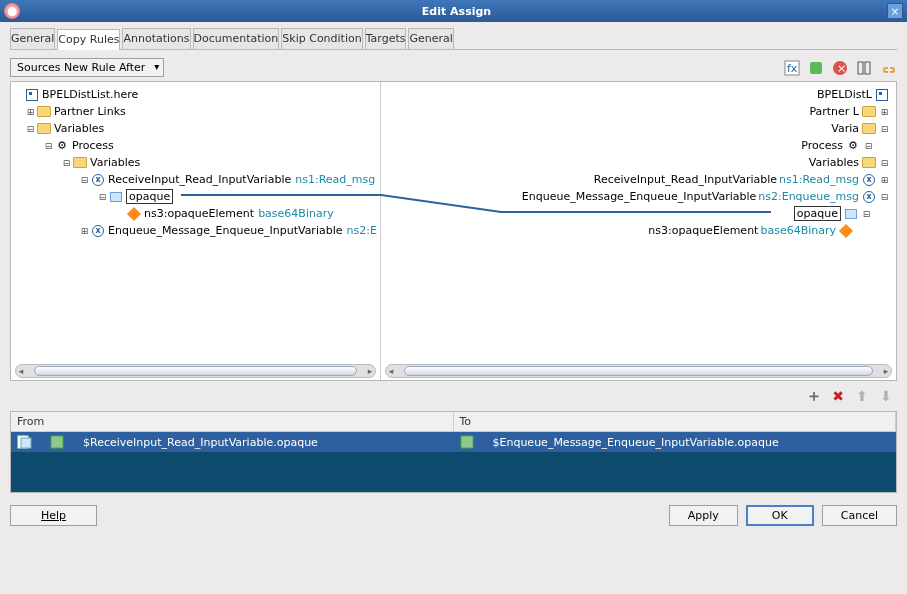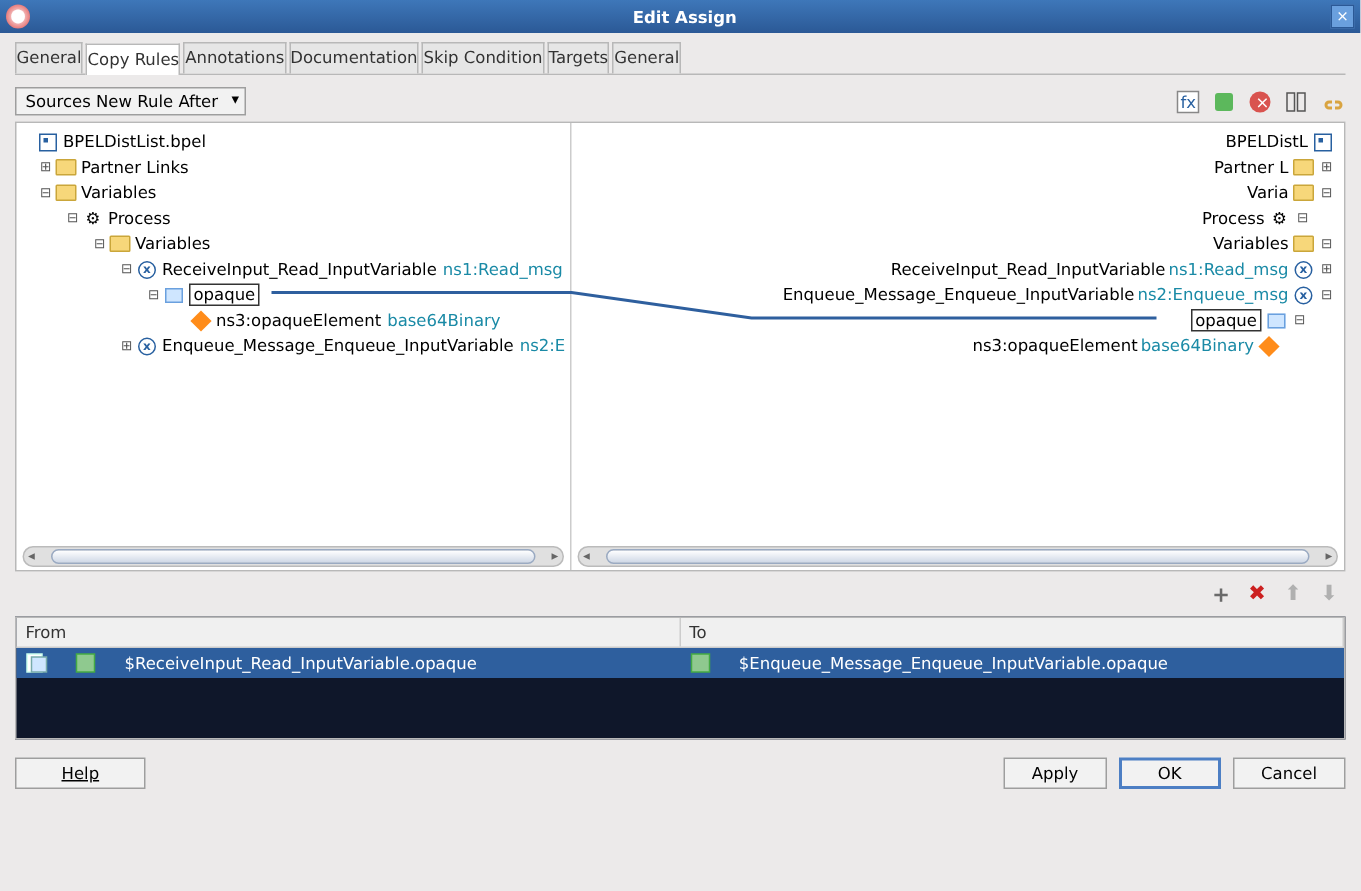--- a/index.html
+++ b/index.html
@@ -41,21 +41,21 @@
   .hscroll { position:absolute; bottom:2px; left:4px; right:4px; height:14px; background:#e0e0e0;border:1px solid #bbb;border-radius:8px;display:flex;align-items:center; }
   .hscroll .thumb { height:10px;background:linear-gradient(#fff,#cfd8e6);border:1px solid #9aaac2;border-radius:6px;margin:0 8px;flex:1; }
   .hscroll .arr { width:10px;text-align:center;color:#666;font-size:9px; }
   .mid .arrdn { position:absolute;bottom:2px;left:0;right:0;text-align:center;color:#5a8ed0;font-size:10px; }
   .rule-toolbar { display:flex;justify-content:flex-end;gap:6px;padding:6px 2px; }
   .rtbtn { width:18px;height:18px;display:inline-flex;align-items:center;justify-content:center;cursor:pointer; }
   .plus  { color:#6a6a6a;font-size:16px;font-weight:bold; }
   .xred  { color:#cc2020;font-size:14px;font-weight:bold; }
   .arrup { color:#b0b0b0;font-size:14px; }
   .arrdngrey { color:#b0b0b0;font-size:14px; }
-  .copytable { border:1px solid #b8b8b8; background:#0f172a; height:82px; }
+  .copytable { border:1px solid #b8b8b8; background:#0c4a6e; height:82px; }
   .cthead { display:flex; background:#f0f0f0; border-bottom:1px solid #ccc; }
   .cthead div { flex:1; padding:3px 6px; border-right:1px solid #ccc; font-weight:normal; color:#333; }
   .ctrow { display:flex; background:#2e5f9e; color:#fff; }
   .ctrow div { flex:1; padding:3px 6px; display:flex; align-items:center; gap:17px; }
   .ctrow .cellico { display:inline-block;width:16px;height:14px; }
   .buttons-row { display:flex; align-items:center; padding-top:12px; }
   .helpbtn { border:1px solid #9e9e9e;background:#f2f2f2;padding:3px 30px;cursor:pointer;text-decoration:underline; }
   .dlgbtn { border:1px solid #9e9e9e;background:#f2f2f2;padding:3px 18px;margin-left:8px;cursor:pointer; }
   .dlgbtn.default { border:2px solid #4d7fc4; padding:2px 24px; }
   svg.connline { position:absolute; left:0; top:0; pointer-events:none; }
@@ -118,21 +118,21 @@
 
   <div class="panels" style="position:relative;">
 
     <div class="panel left">
       <div class="tree">
         <div class="node" style="padding-left:0">
             <span class="tw"></span>
             <span class="ic">
               <span class="struct"></span>
             </span>
-            <span class="lbl">BPELDistList.bpel</span>
+            <span class="lbl">BPELDistList.here</span>
           </div>
         <div class="node" style="padding-left:12px">
             <span class="tw">⊞</span>
             <span class="ic">
               <span class="folder"></span>
             </span>
             <span class="lbl">Partner Links</span>
           </div>
         <div class="node" style="padding-left:12px">
             <span class="tw">⊟</span>

